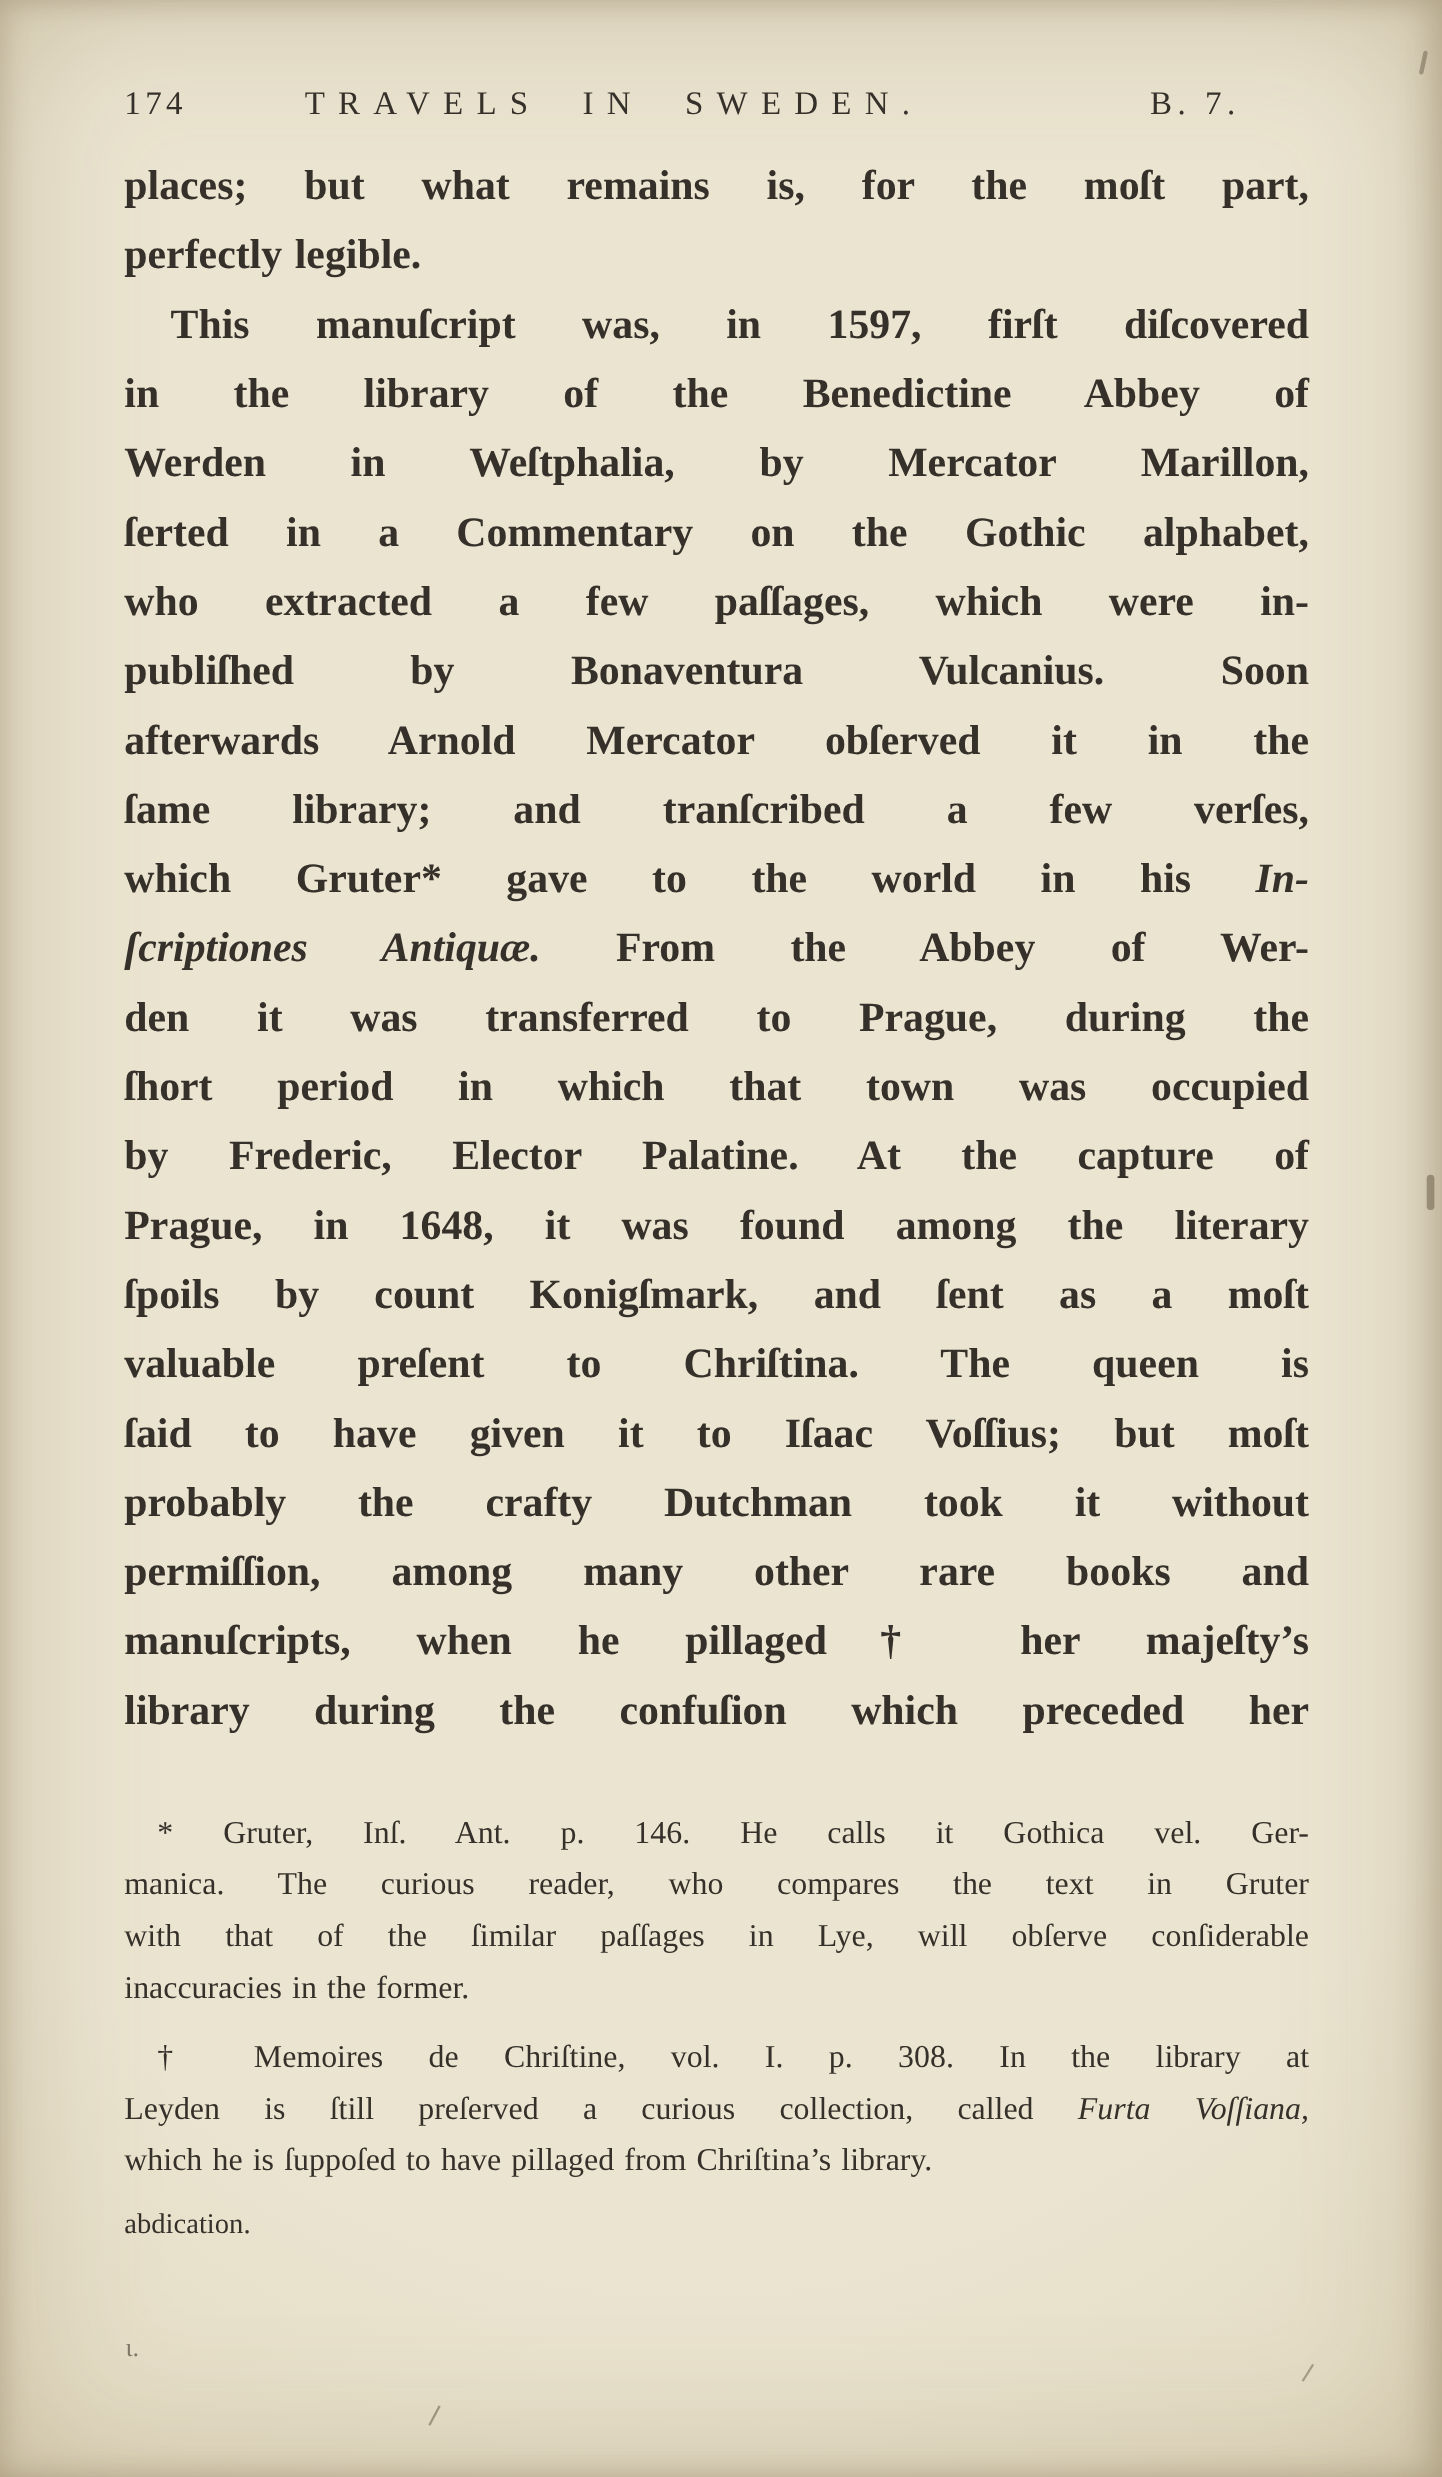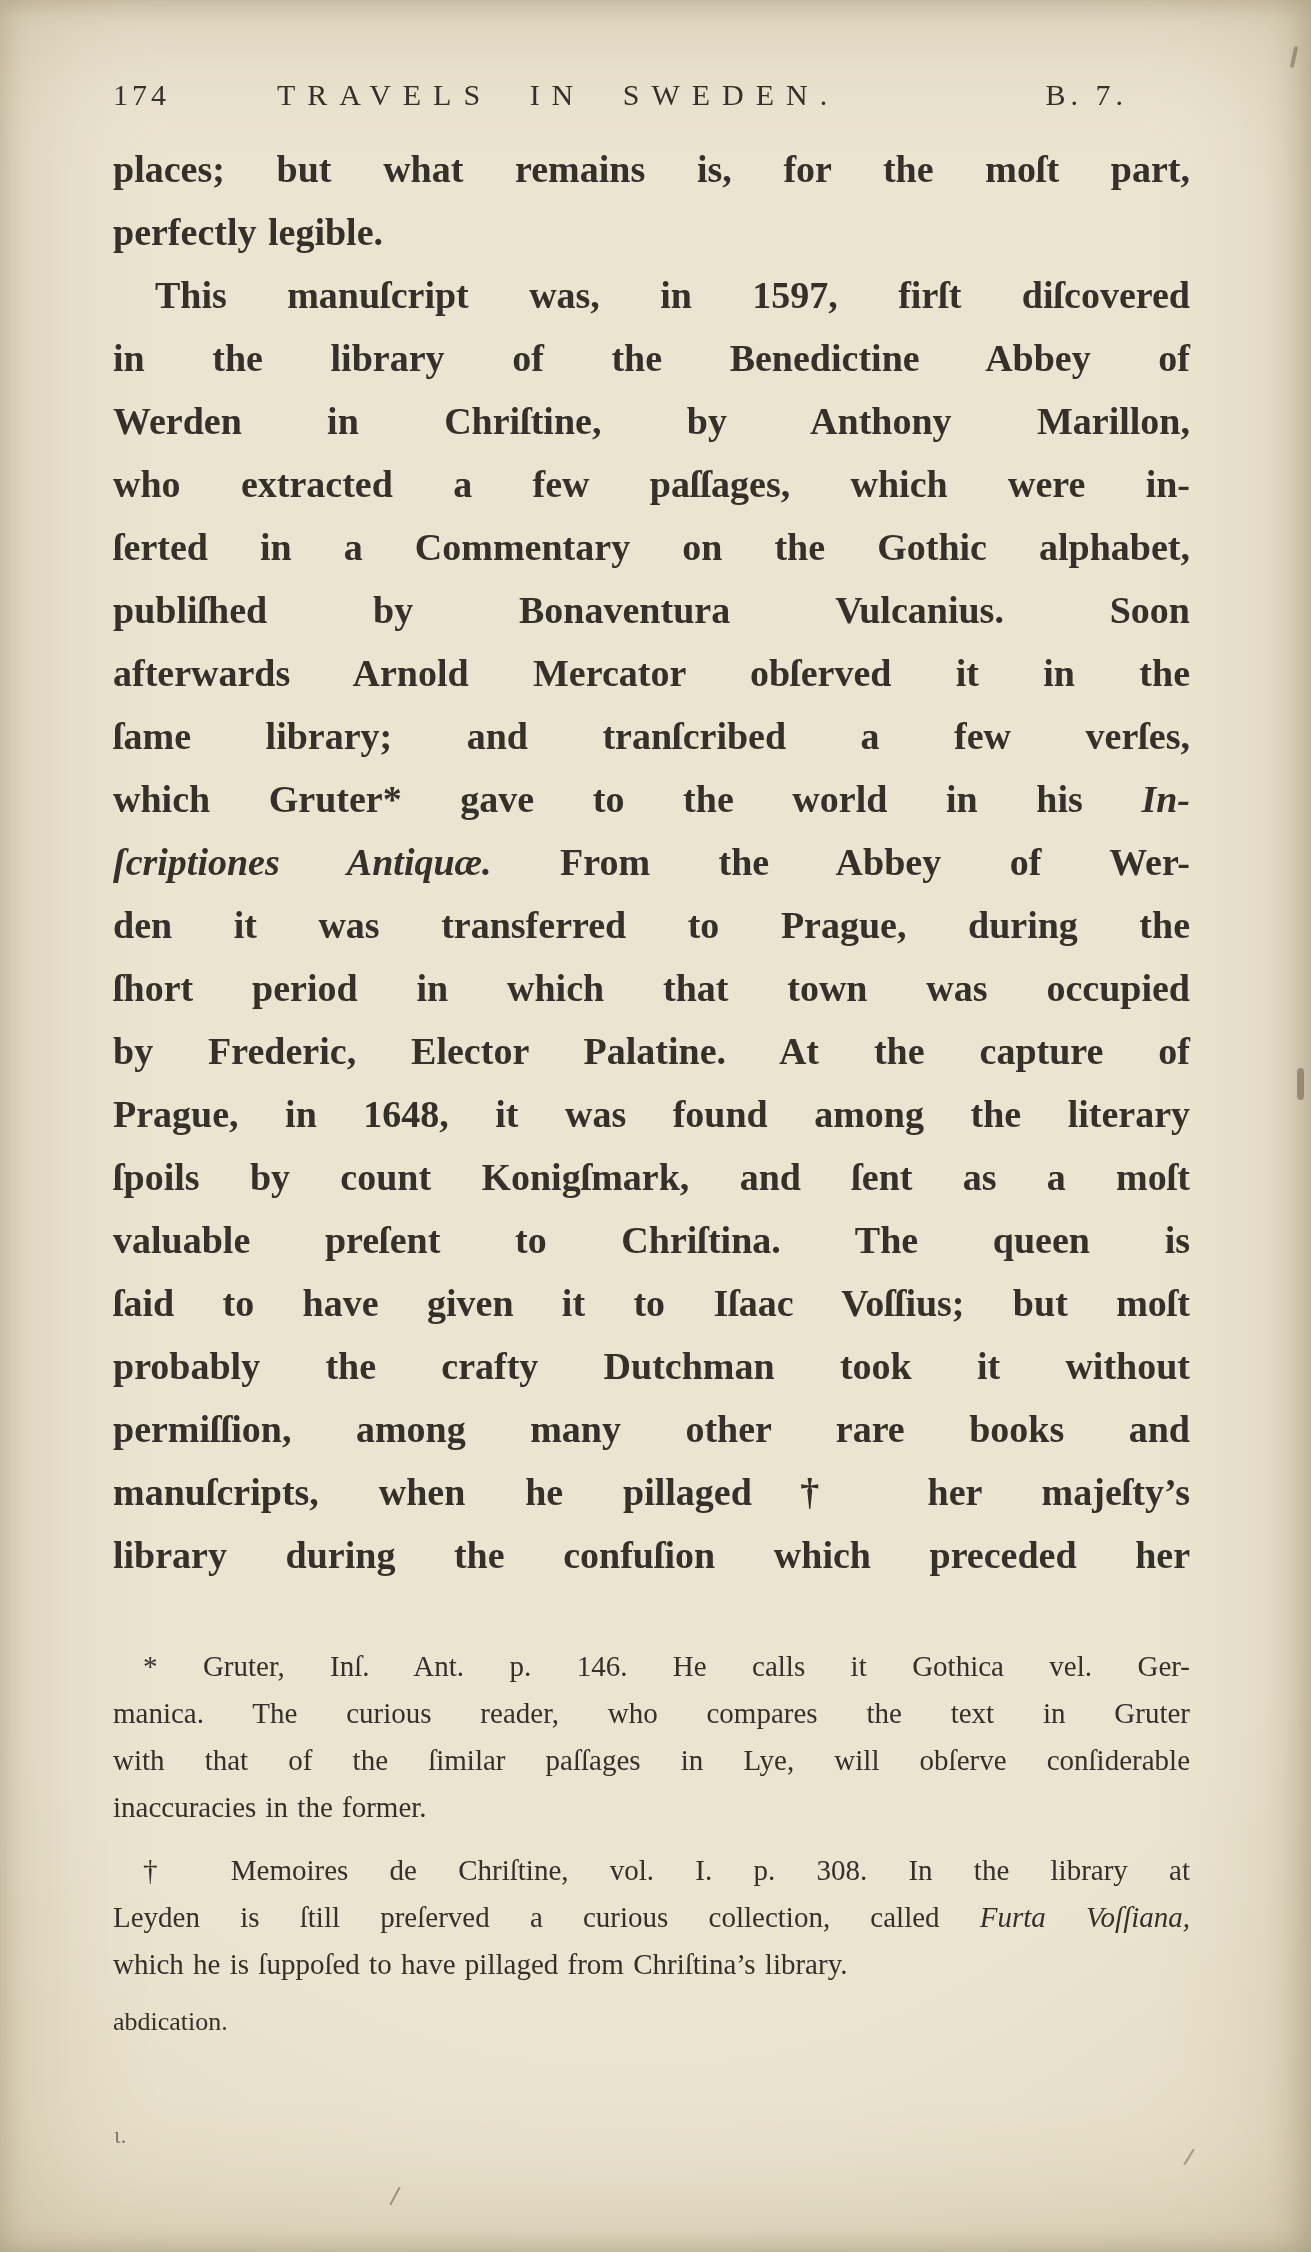--- a/index.html
+++ b/index.html
@@ -93,23 +93,23 @@
       <span class="pagenum">174</span>
       <span class="runtitle">TRAVELS IN SWEDEN.</span>
       <span class="bookref">B. 7.</span>
     </div>
 
     <div class="body">
         <div class="line"><span>places; but what remains is, for the moſt part,</span></div>
         <div class="line nojust"><span>perfectly legible.</span></div>
         <div class="line indent"><span>This manuſcript was, in 1597, firſt diſcovered</span></div>
         <div class="line"><span>in the library of the Benedictine Abbey of</span></div>
-        <div class="line"><span>Werden in Chriſtine, by Anthony Marillon,</span></div>
+        <div class="line"><span>Werden in Weſtphalia, by Mercator Marillon,</span></div>
+        <div class="line"><span>ſerted in a Commentary on the Gothic alphabet,</span></div>
         <div class="line"><span>who extracted a few paſſages, which were in-</span></div>
-        <div class="line"><span>ſerted in a Commentary on the Gothic alphabet,</span></div>
         <div class="line"><span>publiſhed by Bonaventura Vulcanius. Soon</span></div>
         <div class="line"><span>afterwards Arnold Mercator obſerved it in the</span></div>
         <div class="line"><span>ſame library; and tranſcribed a few verſes,</span></div>
         <div class="line"><span>which Gruter* gave to the world in his </span><em>In-</em></div>
         <div class="line"><em>ſcriptiones Antiquæ.</em><span> From the Abbey of Wer-</span></div>
         <div class="line"><span>den it was transferred to Prague, during the</span></div>
         <div class="line"><span>ſhort period in which that town was occupied</span></div>
         <div class="line"><span>by Frederic, Elector Palatine. At the capture of</span></div>
         <div class="line"><span>Prague, in 1648, it was found among the literary</span></div>
         <div class="line"><span>ſpoils by count Konigſmark, and ſent as a moſt</span></div>

